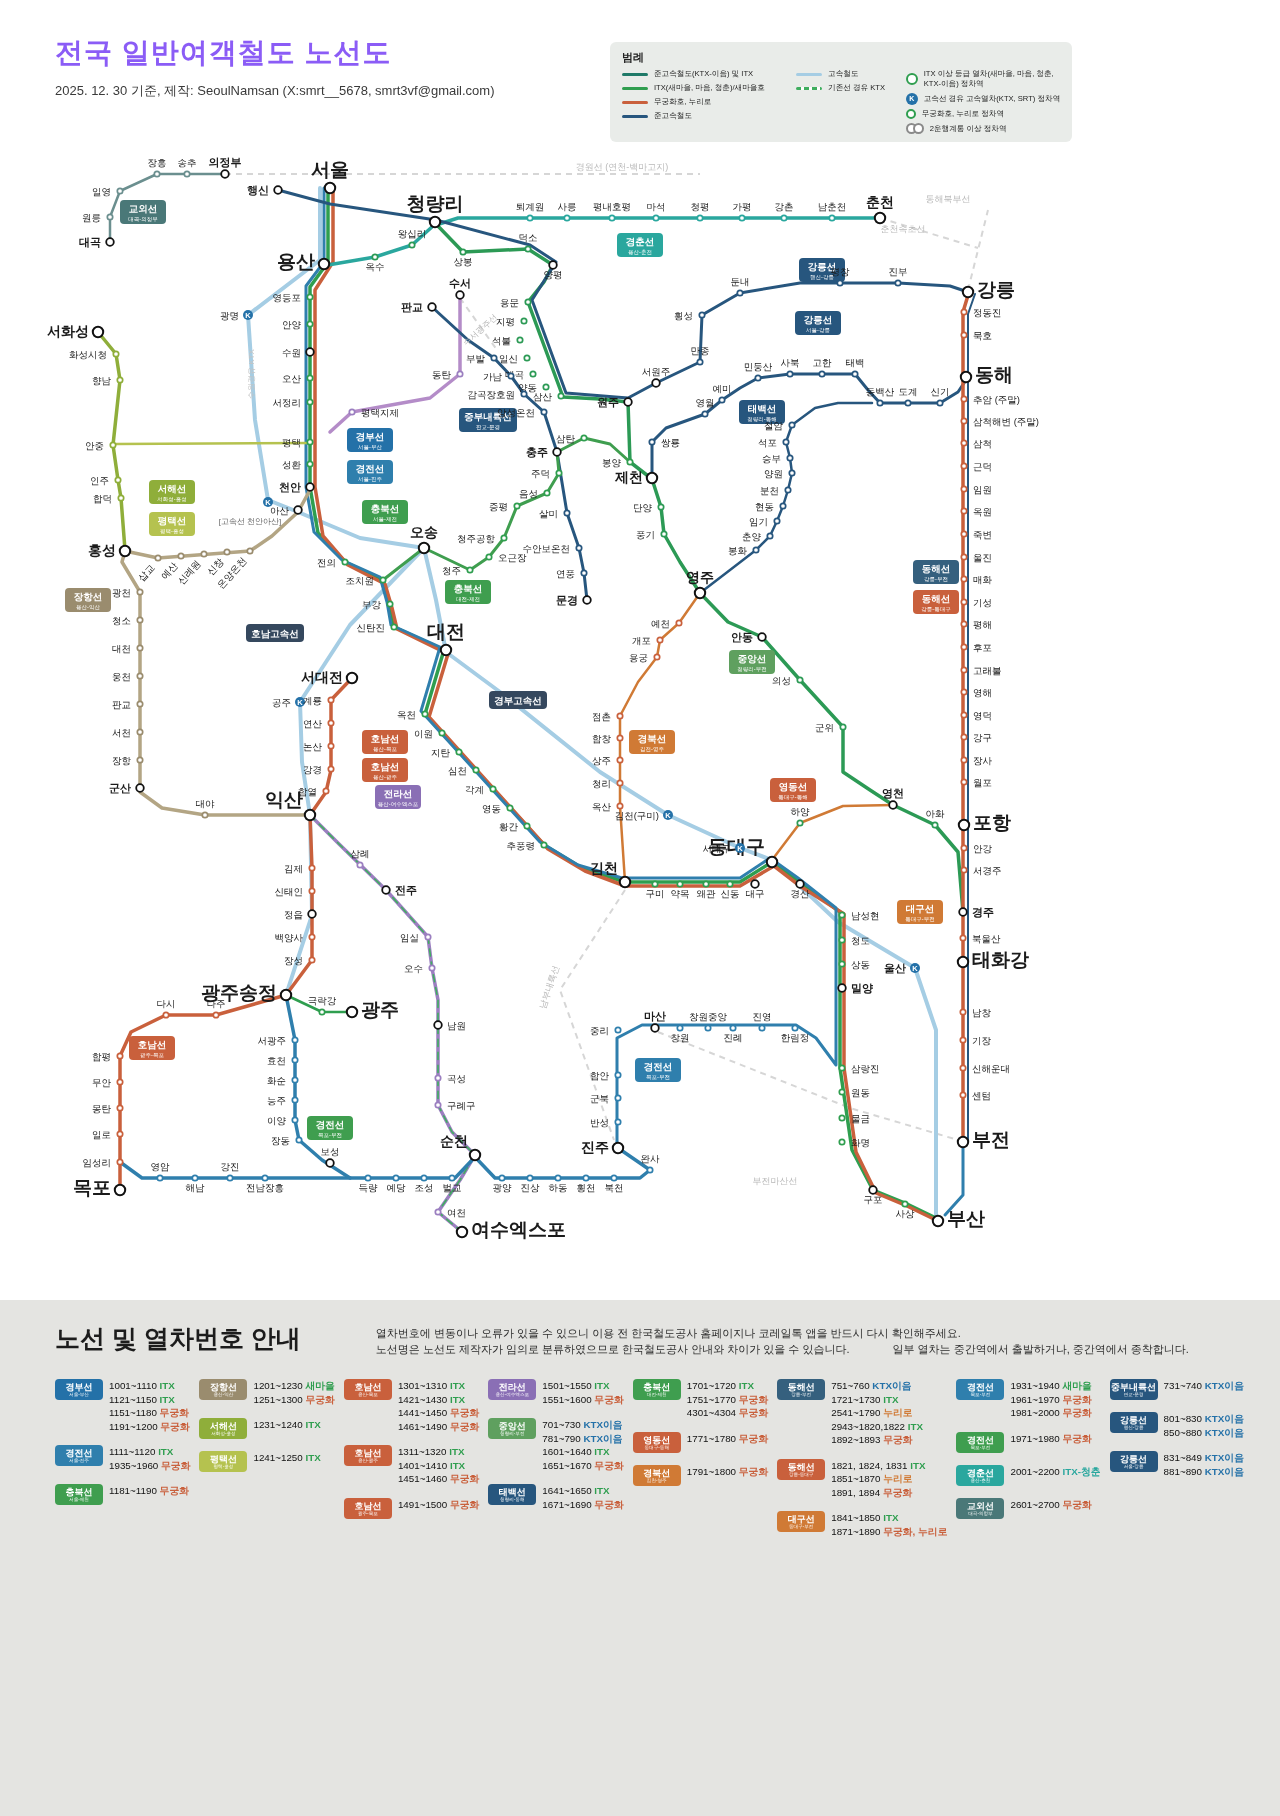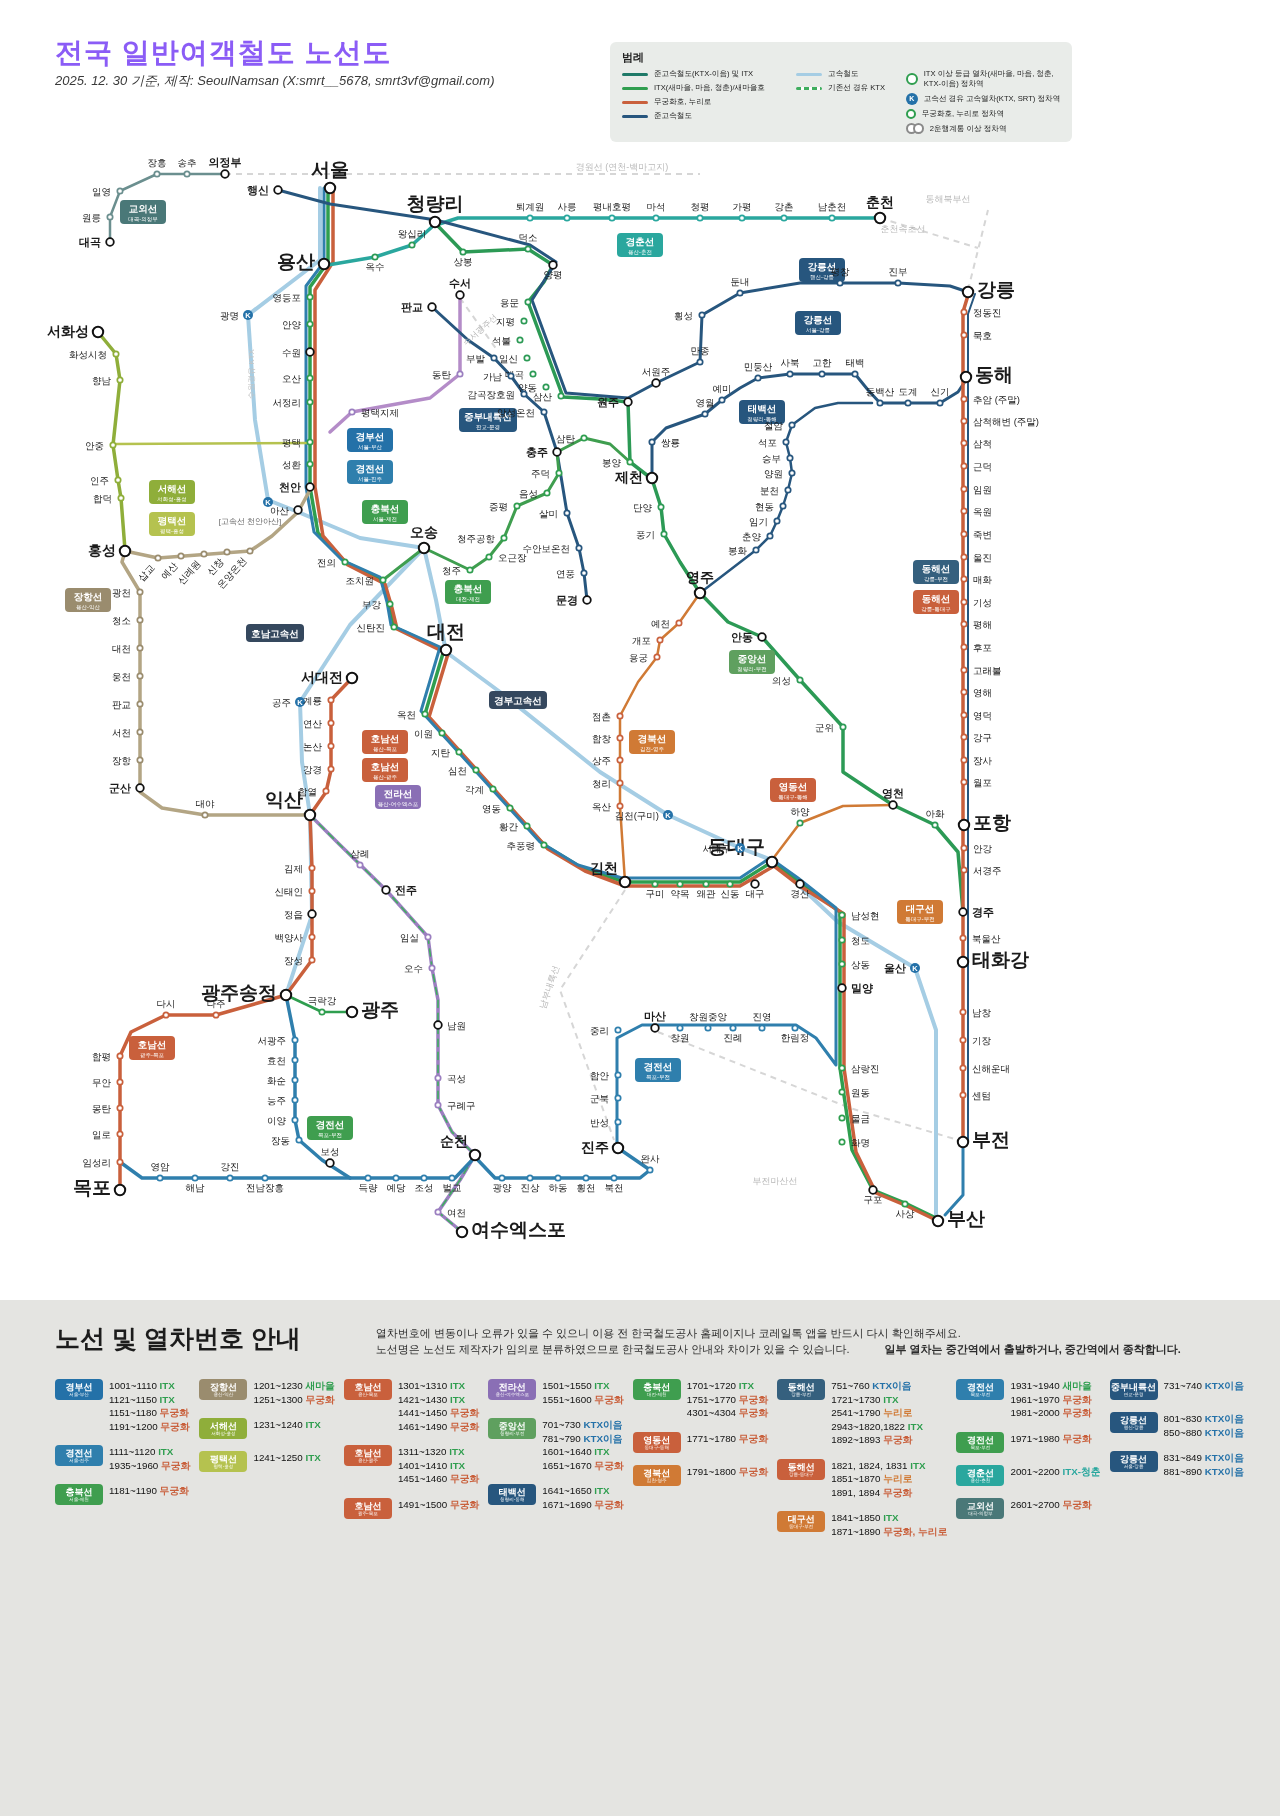--- a/index.html
+++ b/index.html
@@ -1,20 +1,20 @@
 <!DOCTYPE html>
 <html><head>
 <meta charset="utf-8">
 <style>
   html,body{margin:0;padding:0;}
   body{width:1280px;height:1816px;position:relative;background:#fff;
        font-family:"Liberation Sans","DejaVu Sans",sans-serif;overflow:hidden;}
   .hdr{position:absolute;left:55px;top:34px;z-index:3;}
   .hdr h1{margin:0;font-size:28px;font-weight:900;color:#8b5cf6;letter-spacing:1px;}
-  .hdr .sub{font-size:13px;color:#3a3a3a;font-style:italic;}
+  .hdr .sub{margin-top:10px;font-size:13px;color:#3a3a3a;}
   .legend{position:absolute;left:610px;top:42px;width:462px;background:#e9ece9;
           border-radius:6px;padding:8px 10px 8px 12px;z-index:3;box-sizing:border-box;}
   .legend-title{font-size:11px;font-weight:800;color:#222;margin-bottom:4px;}
   .legend-cols{display:flex;gap:10px;}
   .lcol{display:flex;flex-direction:column;gap:4px;}
   .lcol.c1{width:168px}.lcol.c2{width:102px}.lcol.c3{width:160px}
   .litem{display:flex;align-items:center;font-size:7.6px;color:#222;line-height:10px;}
   .sw{display:inline-block;width:26px;height:3px;border-radius:2px;margin-right:6px;flex:none;}
   .ring{display:inline-block;border-radius:50%;background:#fff;flex:none;margin-right:6px;}
   .ring.big{width:8px;height:8px;border:2.5px solid #2f9e4f;}
@@ -22,21 +22,21 @@
   .kdot{display:inline-flex;width:12px;height:12px;border-radius:50%;background:#2471a8;color:#fff;
         font-size:7px;font-weight:700;align-items:center;justify-content:center;margin-right:6px;flex:none;}
   .dbl{display:inline-flex;margin-right:6px;}
   .dbl i{width:7px;height:7px;border:2px solid #8a8a8a;border-radius:50%;background:#fff;display:inline-block;}
   .dbl i+i{margin-left:-4px;}
   #map{position:absolute;left:0;top:0;z-index:1;}
   .ftr{position:absolute;left:0;top:1300px;width:1280px;height:516px;background:#e4e4e1;z-index:2;box-sizing:border-box;padding:22px 45px 0 55px;}
   .ftr-head{display:flex;align-items:flex-start;gap:37px;}
   .ftr-title{font-size:25px;font-weight:900;color:#1c1c1c;white-space:nowrap;}
   .ftr-notes{margin-left:38px;font-size:11px;color:#2c2c2c;line-height:16px;padding-top:3px;}
-  .ftr-notes .n3{margin-left:32px;font-weight:bold;}
+  .ftr-notes .n3{margin-left:40px;}
   .fcols{display:flex;margin-top:22px;gap:9px;}
   .fcol{flex:none;}
   .fblock{display:flex;margin-bottom:12px;}
   .fbadge{flex:none;width:48px;border-radius:4px;color:#fff;text-align:center;
           padding:3px 0 2px;height:fit-content;}
   .fbadge .bl{font-size:9px;font-weight:800;line-height:10px;}
   .fbadge .bs{font-size:4.6px;line-height:6px;opacity:.95;}
   .frows{margin-left:6px;font-size:9.8px;line-height:13.5px;white-space:nowrap;}
   .frows .rng{color:#111;font-weight:400;}
 </style>

